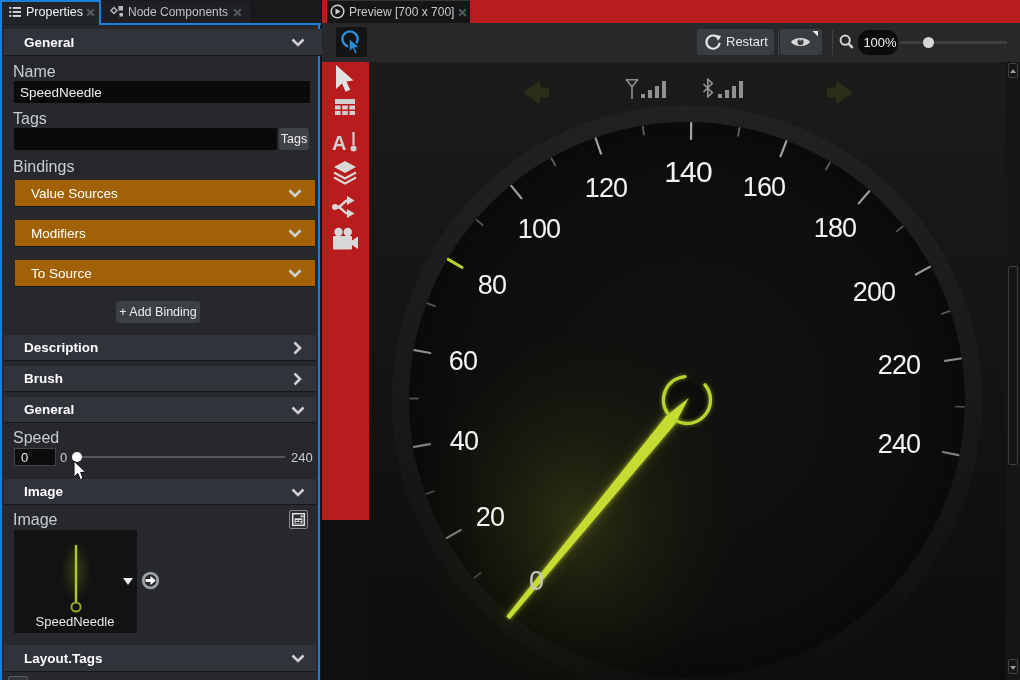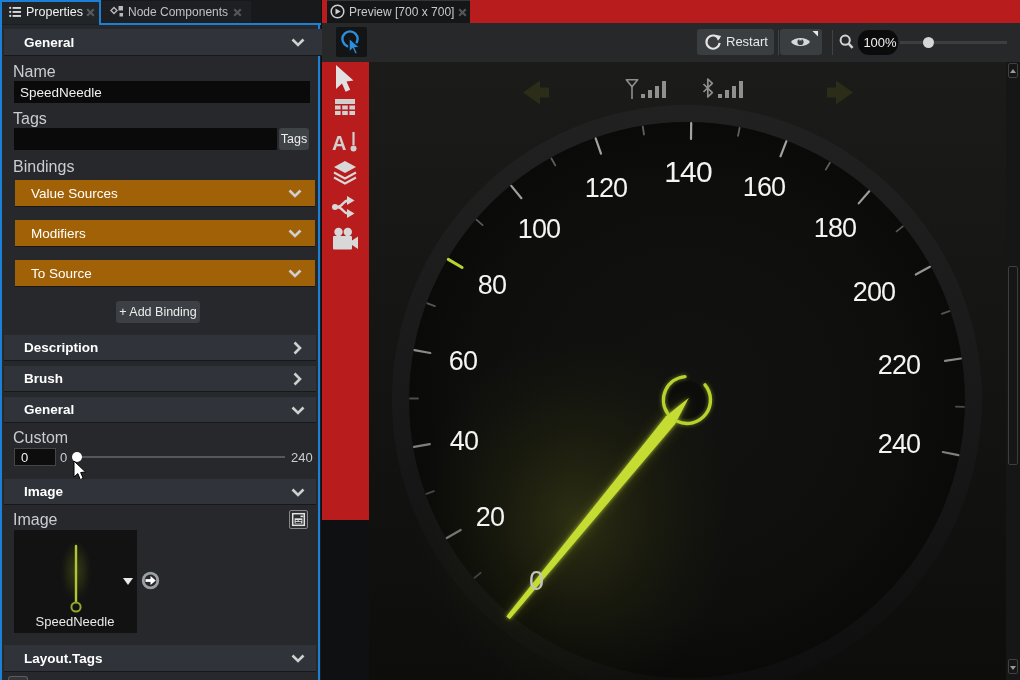--- a/index.html
+++ b/index.html
@@ -87,21 +87,21 @@
       </svg>
   <div class="hdr" style="left:4px;top:366px;width:312px;height:26px;">Brush</div>
   <svg class="chev" style="left:293px;top:372px;" width="9" height="14" viewBox="0 0 9 14">
         <path d="M1.5,1.5 L7,7 L1.5,12.5" fill="none" stroke="#cfcfcf" stroke-width="2.6"></path>
       </svg>
   <div class="hdr" style="left:4px;top:397px;width:312px;height:26px;">General</div>
   <svg class="chev" style="left:291px;top:406px;" width="14" height="9" viewBox="0 0 14 9">
         <path d="M1.5,1.5 L7,7 L12.5,1.5" fill="none" stroke="#cfcfcf" stroke-width="2.6"></path>
       </svg>
 
-  <div class="lbl" style="left:13px;top:429px;">Custom</div>
+  <div class="lbl" style="left:13px;top:429px;">Speed</div>
   <div class="inp" style="left:14px;top:448px;width:42px;height:18px;border:1px solid #454545;background:#0d0d0d;font-size:13px;">0</div>
   <div class="lbl" style="left:60px;top:450px;font-size:13px;">0</div>
   <div class="abs" style="left:77px;top:456px;width:208px;height:2px;background:#575757;"></div>
   <div class="abs" style="left:72px;top:452px;width:10px;height:10px;border-radius:50%;background:#ffffff;"></div>
   <div class="lbl" style="left:291px;top:450px;font-size:13px;">240</div>
 
   <svg class="abs" style="left:73px;top:461px;" width="16" height="22" viewBox="0 0 16 22">
     <path d="M1,0 L1,16 L4.8,12.6 L7.3,18.6 L10.2,17.3 L7.7,11.5 L12.6,11 Z" fill="#fff" stroke="#000" stroke-width="1"></path>
   </svg>
 

